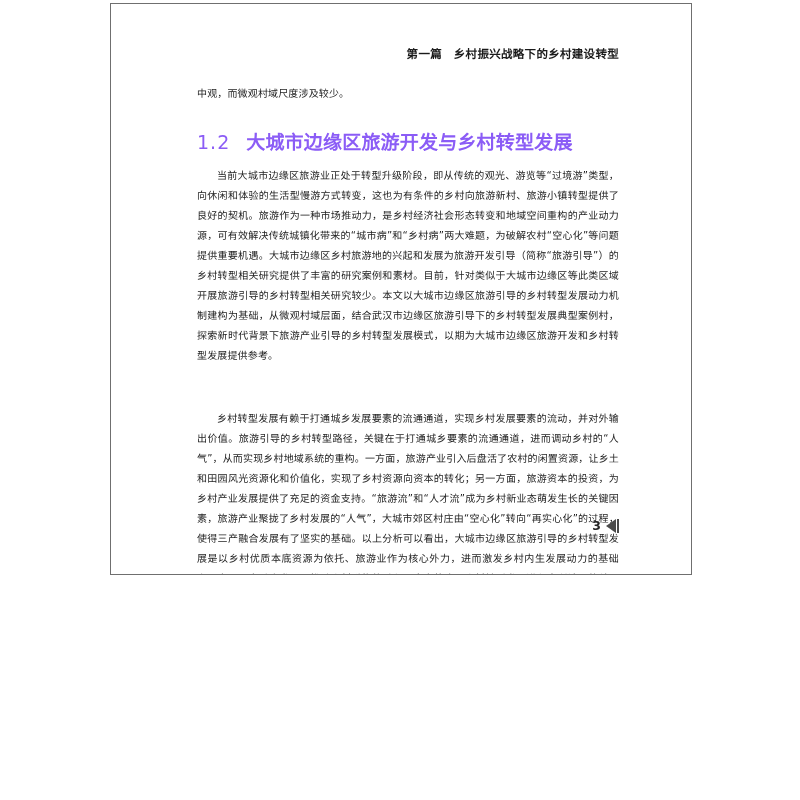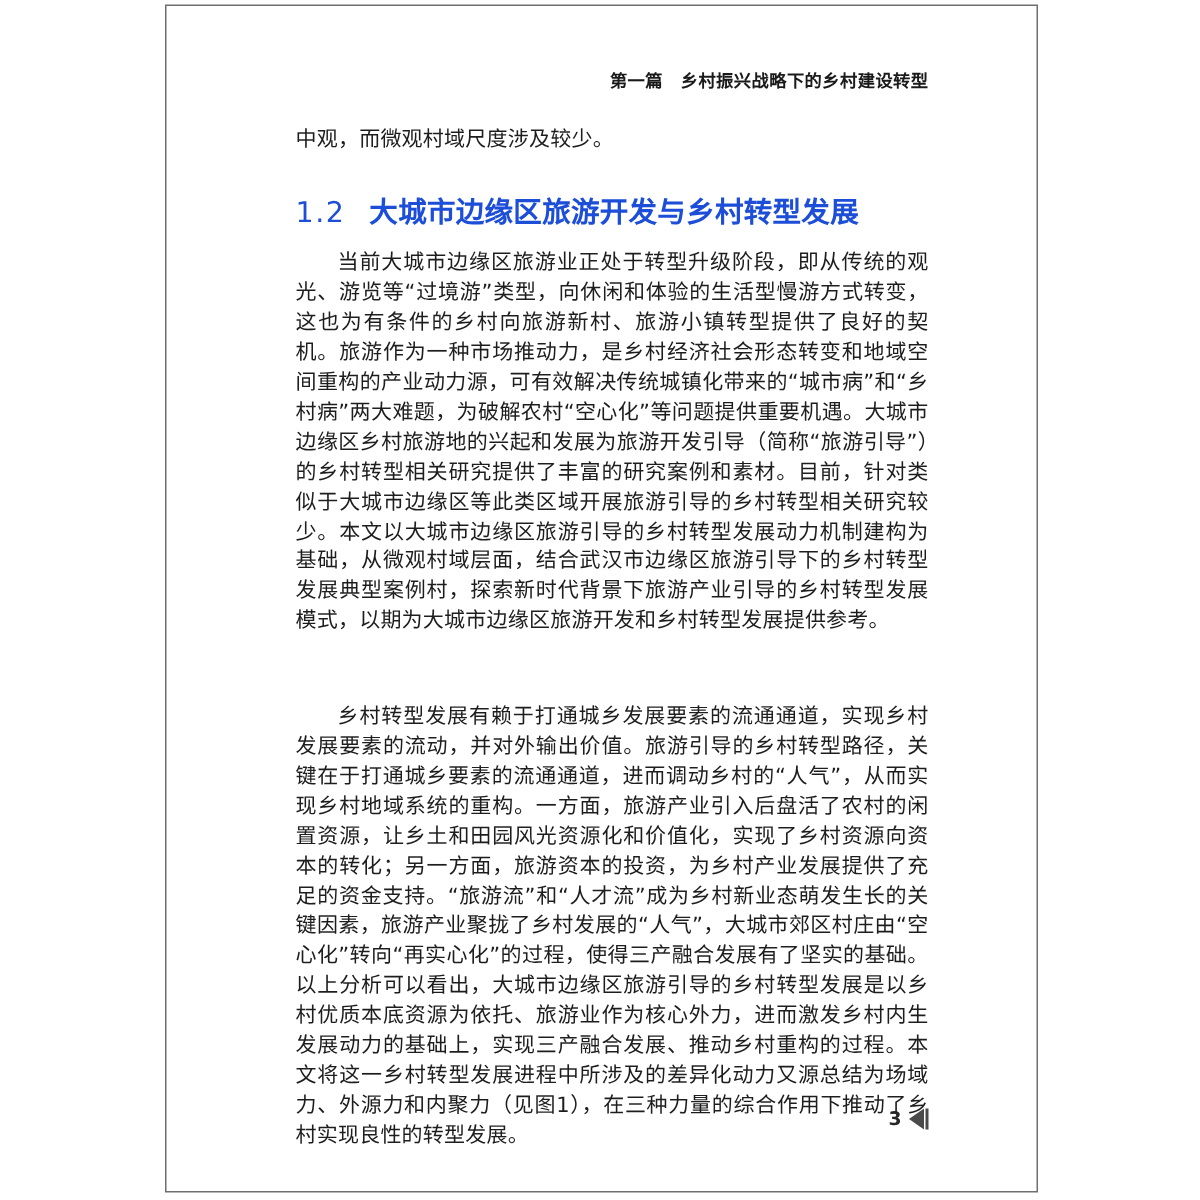--- a/index.html
+++ b/index.html
@@ -14,21 +14,21 @@
     overflow: hidden;
     font-family: "DejaVu Sans", "Liberation Sans", sans-serif;
   }
 
   
   .page-sheet {
     position: absolute;
     left: 110px;
     top: 3px;
     width: 582px;
-    height: 792px;
+    height: 572px;
     background: #ffffff;
     border: 1px solid #6f6f6f;
     box-sizing: border-box;
     overflow: hidden;
   }
 
   .page-inner {
     position: absolute;
     left: 0;
     top: 0;
@@ -46,41 +46,41 @@
     color: #1a1a1a;
     letter-spacing: 0.3px;
     margin: 0 0 22px 0;
     line-height: 1.2;
     white-space: nowrap;
     filter: blur(0.22px);
   }
 
   
   .body-par {
-    font-size: 14px;
+    font-size: 10px;
     line-height: 19.9px;
     color: #1d1d1d;
     text-align: justify;
     text-justify: inter-ideograph;
     margin: 0;
     text-indent: 2em;
     letter-spacing: 0.15px;
     filter: blur(0.28px);
   }
   .body-par.no-indent { text-indent: 0; }
 
   .lead-line {
     margin-bottom: 12px;
   }
 
   
   .h-sub {
     font-size: 19px;
     font-weight: bold;
-    color: #1d4ed8;
+    color: #8b5cf6;
     margin: 0 0 11px 0;
     line-height: 1.35;
     letter-spacing: 0.2px;
     filter: blur(0.2px);
   }
   .h-sub .num {
     font-family: "DejaVu Sans", "Liberation Sans", sans-serif;
     font-weight: normal;
     letter-spacing: 1px;
   }

